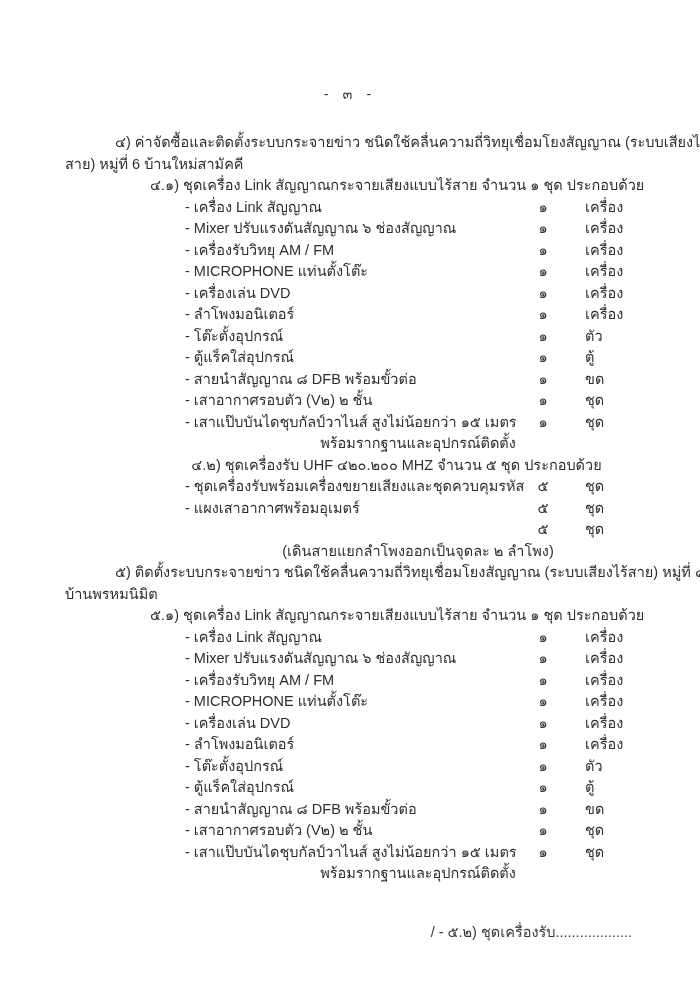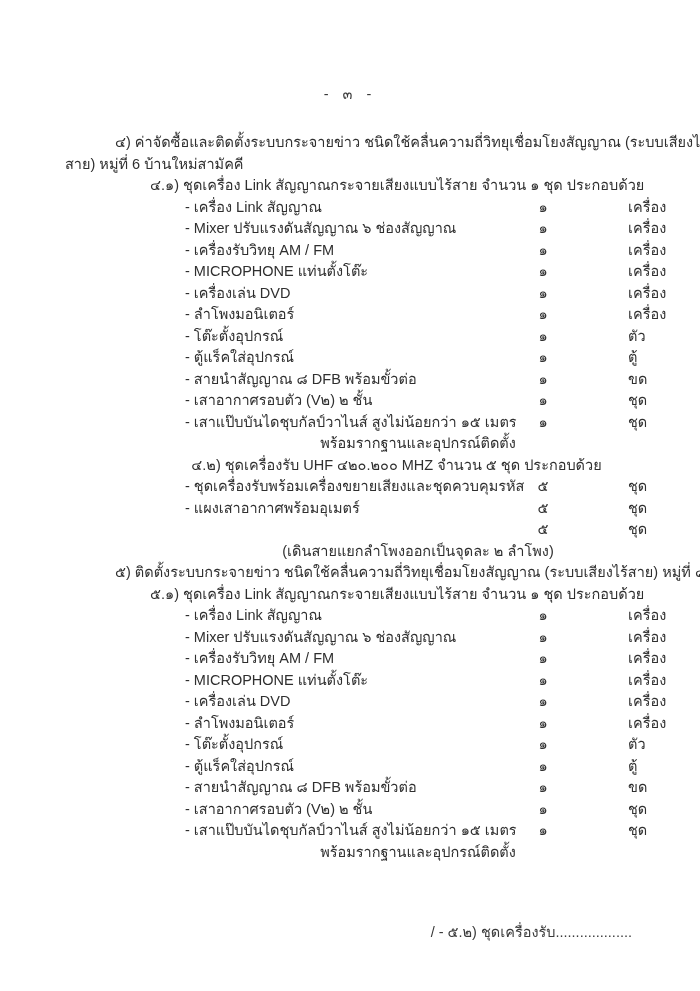--- a/index.html
+++ b/index.html
@@ -53,21 +53,20 @@
     position: absolute;
     left: 462px;
     top: 0;
     width: 32px;
     text-align: center;
   }
   .item-unit {
     position: absolute;
     left: 520px;
     top: 0;
-    margin-left: 43px;
   }
   .item-continuation {
     margin-left: 128px;
     white-space: nowrap;
     text-align: center;
   }
   .page-footer {
     position: absolute;
     top: 922px;
     right: 68px;
@@ -96,20 +95,21 @@
       <div class="item-row"><span class="item-label">- สายนำสัญญาณ ๘ DFB พร้อมขั้วต่อ</span><span class="item-qty">๑</span><span class="item-unit">ขด</span></div>
       <div class="item-row"><span class="item-label">- เสาอากาศรอบตัว (V๒) ๒ ชั้น</span><span class="item-qty">๑</span><span class="item-unit">ชุด</span></div>
       <div class="item-row"><span class="item-label">- เสาแป๊บบันไดชุบกัลป์วาไนส์ สูงไม่น้อยกว่า ๑๕ เมตร</span><span class="item-qty">๑</span><span class="item-unit">ชุด</span></div>
       <div class="item-continuation">พร้อมรากฐานและอุปกรณ์ติดตั้ง</div>
       <div class="subsection-heading">๔.๒) ชุดเครื่องรับ UHF ๔๒๐.๒๐๐ MHZ จำนวน ๕ ชุด ประกอบด้วย</div>
       <div class="item-row"><span class="item-label">- ชุดเครื่องรับพร้อมเครื่องขยายเสียงและชุดควบคุมรหัส</span><span class="item-qty">๕</span><span class="item-unit">ชุด</span></div>
       <div class="item-row"><span class="item-label">- แผงเสาอากาศพร้อมอุเมตร์</span><span class="item-qty">๕</span><span class="item-unit">ชุด</span></div>
       <div class="item-row"><span class="item-qty">๕</span><span class="item-unit">ชุด</span></div>
       <div class="item-continuation">(เดินสายแยกลำโพงออกเป็นจุดละ ๒ ลำโพง)</div>
       <div class="section-heading-line first">๕) ติดตั้งระบบกระจายข่าว ชนิดใช้คลื่นความถี่วิทยุเชื่อมโยงสัญญาณ (ระบบเสียงไร้สาย) หมู่ที่ ๘</div>
+      <div class="section-heading-line">บ้านพรหมนิมิต</div>
       <div class="subsection-heading">๕.๑) ชุดเครื่อง Link สัญญาณกระจายเสียงแบบไร้สาย จำนวน ๑ ชุด ประกอบด้วย</div>
       <div class="item-row"><span class="item-label">- เครื่อง Link สัญญาณ</span><span class="item-qty">๑</span><span class="item-unit">เครื่อง</span></div>
       <div class="item-row"><span class="item-label">- Mixer ปรับแรงดันสัญญาณ ๖ ช่องสัญญาณ</span><span class="item-qty">๑</span><span class="item-unit">เครื่อง</span></div>
       <div class="item-row"><span class="item-label">- เครื่องรับวิทยุ AM / FM</span><span class="item-qty">๑</span><span class="item-unit">เครื่อง</span></div>
       <div class="item-row"><span class="item-label">- MICROPHONE แท่นตั้งโต๊ะ</span><span class="item-qty">๑</span><span class="item-unit">เครื่อง</span></div>
       <div class="item-row"><span class="item-label">- เครื่องเล่น DVD</span><span class="item-qty">๑</span><span class="item-unit">เครื่อง</span></div>
       <div class="item-row"><span class="item-label">- ลำโพงมอนิเตอร์</span><span class="item-qty">๑</span><span class="item-unit">เครื่อง</span></div>
       <div class="item-row"><span class="item-label">- โต๊ะตั้งอุปกรณ์</span><span class="item-qty">๑</span><span class="item-unit">ตัว</span></div>
       <div class="item-row"><span class="item-label">- ตู้แร็คใส่อุปกรณ์</span><span class="item-qty">๑</span><span class="item-unit">ตู้</span></div>
       <div class="item-row"><span class="item-label">- สายนำสัญญาณ ๘ DFB พร้อมขั้วต่อ</span><span class="item-qty">๑</span><span class="item-unit">ขด</span></div>

